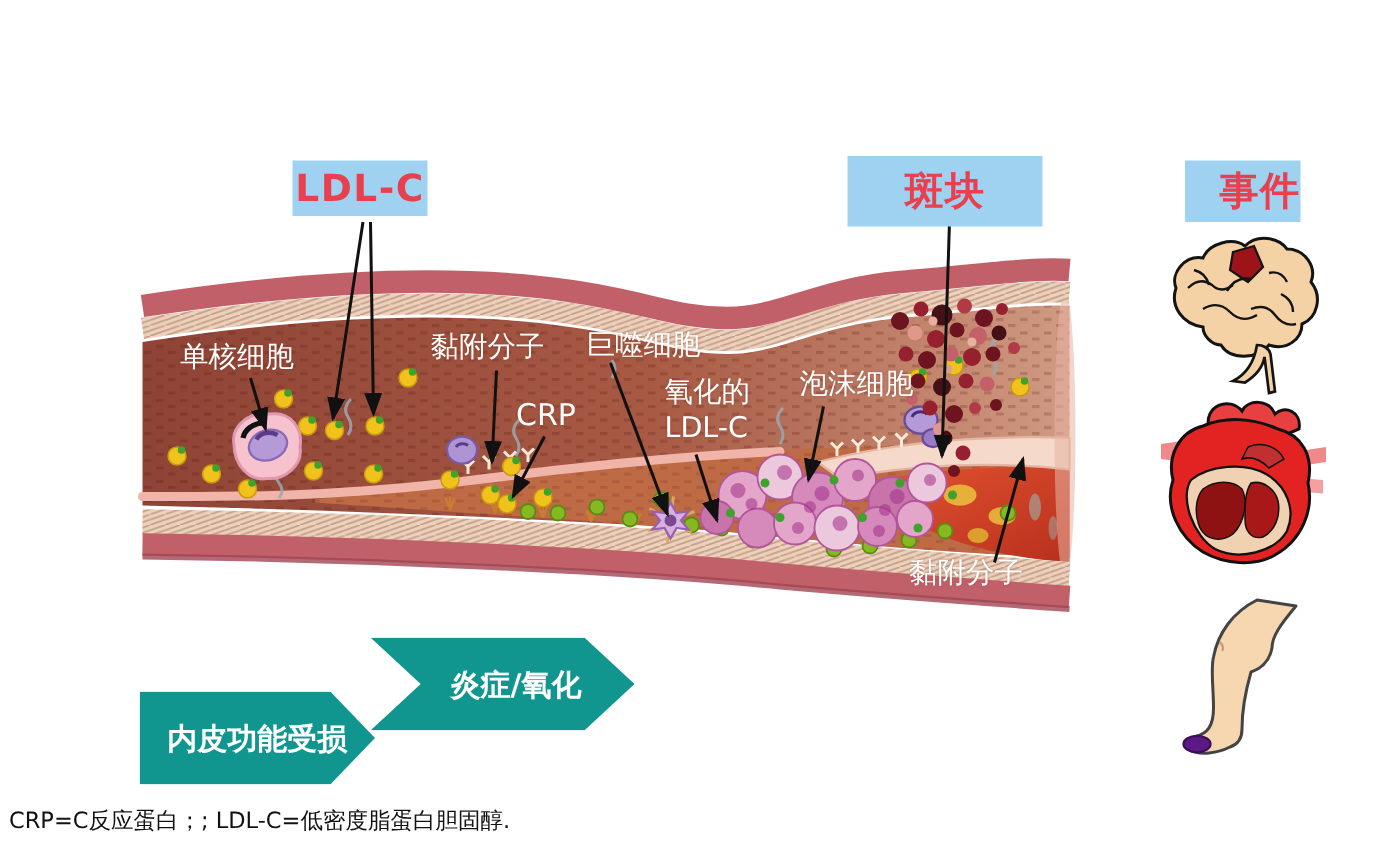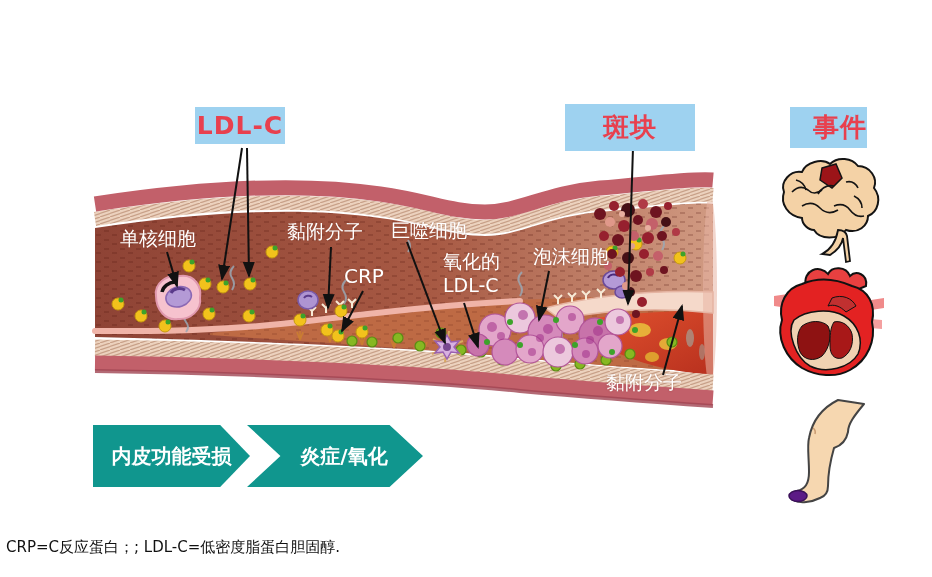--- a/index.html
+++ b/index.html
@@ -30,21 +30,21 @@
   .lbl-smooth{left:606px;top:371px;}
   .chevron{
     position:absolute;top:425px;height:62px;
     background:var(--stage-teal,#10968E);
     display:flex;align-items:center;justify-content:center;
     color:#fff;font-size:20px;font-weight:bold;text-align:center;
     white-space:pre-line;line-height:1.15;
   }
   .ch-first{clip-path:polygon(0% 0%, 81% 0%, 100% 50%, 81% 100%, 0% 100%);}
   .ch-notch{clip-path:polygon(0% 0%, 81% 0%, 100% 50%, 81% 100%, 0% 100%, 19% 50%);padding-left:18px;}
-  .ch1{left:93px;width:157px;}
+  .ch1{left:93px;width:157px;margin-top:36px;}
   .ch2{left:247px;width:158px;}
   .ch3{left:402px;width:158px;}
   .ch4{left:558px;width:164px;font-size:19px;}
   .footnote{
     position:absolute;left:6px;top:538px;color:#111;font-size:15px;
   }
 </style>
 </head>
 <body>
 

